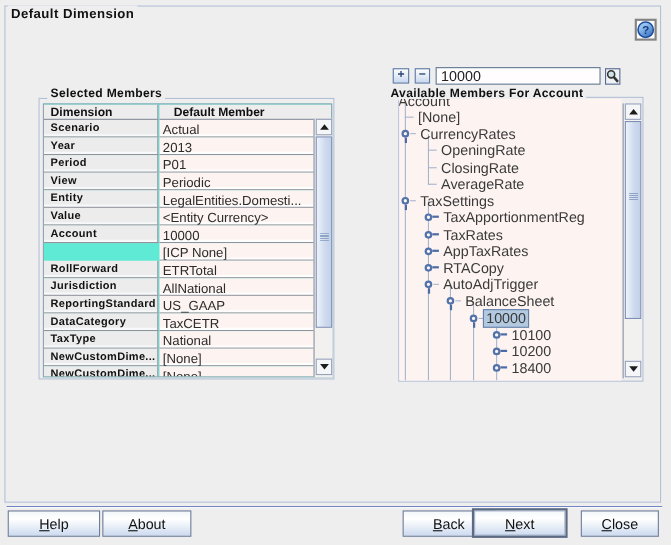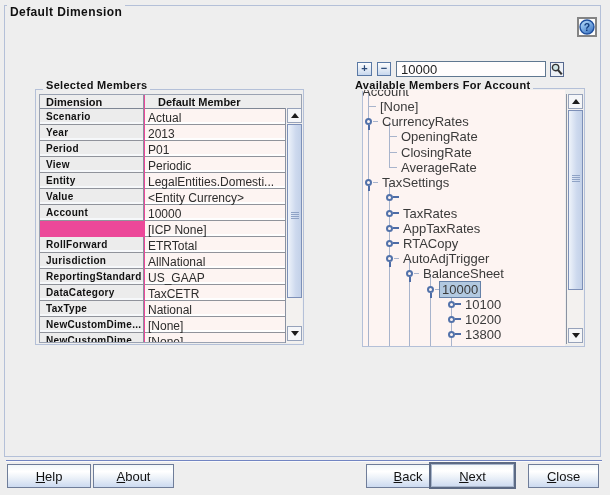--- a/index.html
+++ b/index.html
@@ -19,21 +19,21 @@
 
 .group { border:1px solid #b4c0d8; }
 .gtitle { position:absolute; font:bold 11px "Liberation Sans",sans-serif; color:#111;
           background:#eeeeee; padding:0 3px; letter-spacing:0.3px; white-space:nowrap; }
 #grp1 { left:35px; top:89px; width:269px; height:256px; }
 #grp1t { left:43px; top:79px; }
 #grp2 { left:362px; top:88px; width:223px; height:259px; }
 #grp2t { left:352px; top:79px; }
 
 
-#tbl { left:39px; top:94px; width:263px; height:249px; background:#ec4899; border:1px solid #9aa2b2; overflow:hidden; }
+#tbl { left:39px; top:94px; width:263px; height:249px; background:#5eead4; border:1px solid #9aa2b2; overflow:hidden; }
 .th { position:absolute; top:0; height:14px; background:#ededed; font:bold 11px "Liberation Sans",sans-serif;
       color:#111; padding:1px 0 0 6px; border-bottom:1px solid #7e8694; }
 #th1 { left:0; width:104px; border-right:1px solid #8a92a2; }
 #th2 { left:105px; width:156px; padding-left:13px; }
 .row { position:absolute; width:262px; height:16px; }
 .cL { position:absolute; left:0; top:0; width:104px; height:16px; background:#ececec;
       font:bold 10px "Liberation Sans",sans-serif; color:#111; padding:2px 0 0 6px; letter-spacing:0.3px;
       border-right:1px solid #888f9e; border-bottom:1px solid #90939b;
       box-shadow:inset 0 -2px 0 #f6f8fa; white-space:nowrap; overflow:hidden; }
 .cR { position:absolute; left:105px; top:0; width:150px; height:16px; background:#fdf4f2;
@@ -209,20 +209,21 @@
     <div class="tl" style="left: 26px; top: 62px; height: 1px; width: 8px;"></div>
     <div class="node" style="left: 38px; top: 55px;">ClosingRate</div>
     <div class="tl" style="left: 26px; top: 77px; height: 1px; width: 8px;"></div>
     <div class="node" style="left: 38px; top: 70px;">AverageRate</div>
     <div class="tl" style="left: 10px; top: 92px; height: 1px; width: 5px;"></div>
     <div class="knob" style="left: 2px; top: 89px;"></div>
     <div class="tl" style="background: rgb(77, 108, 166); left: 5px; top: 96px; width: 2px; height: 5px;"></div>
     <div class="node" style="left: 19px; top: 85px;">TaxSettings</div>
     <div class="knob" style="left: 23px; top: 104px;"></div>
     <div class="tl" style="background: rgb(77, 108, 166); left: 30px; top: 106px; width: 6px; height: 2px;"></div>
+    <div class="node" style="left: 40px; top: 100px;">TaxApportionmentReg</div>
     <div class="knob" style="left: 23px; top: 120px;"></div>
     <div class="tl" style="background: rgb(77, 108, 166); left: 30px; top: 122px; width: 6px; height: 2px;"></div>
     <div class="node" style="left: 40px; top: 116px;">TaxRates</div>
     <div class="knob" style="left: 23px; top: 135px;"></div>
     <div class="tl" style="background: rgb(77, 108, 166); left: 30px; top: 137px; width: 6px; height: 2px;"></div>
     <div class="node" style="left: 40px; top: 131px;">AppTaxRates</div>
     <div class="knob" style="left: 23px; top: 150px;"></div>
     <div class="tl" style="background: rgb(77, 108, 166); left: 30px; top: 152px; width: 6px; height: 2px;"></div>
     <div class="node" style="left: 40px; top: 146px;">RTACopy</div>
     <div class="tl" style="left: 31px; top: 168px; height: 1px; width: 5px;"></div>
@@ -238,21 +239,21 @@
     <div class="tl" style="background: rgb(77, 108, 166); left: 67px; top: 203px; width: 2px; height: 5px;"></div>
     <div class="node sel" style="left: 76px; top: 191px;">10000</div>
     <div class="knob" style="left: 85px; top: 211px;"></div>
     <div class="tl" style="background: rgb(77, 108, 166); left: 92px; top: 213px; width: 6px; height: 2px;"></div>
     <div class="node" style="left: 102px; top: 207px;">10100</div>
     <div class="knob" style="left: 85px; top: 226px;"></div>
     <div class="tl" style="background: rgb(77, 108, 166); left: 92px; top: 228px; width: 6px; height: 2px;"></div>
     <div class="node" style="left: 102px; top: 222px;">10200</div>
     <div class="knob" style="left: 85px; top: 241px;"></div>
     <div class="tl" style="background: rgb(77, 108, 166); left: 92px; top: 243px; width: 6px; height: 2px;"></div>
-    <div class="node" style="left: 102px; top: 237px;">13800</div>
+    <div class="node" style="left: 102px; top: 237px;">18400</div>
   </div>
 
 <div class="abs" id="sep"></div>
 <div class="abs" id="sep2"></div>
 <div class="btn" style="left:7px; width:84px;"><u>H</u>elp</div>
 <div class="btn" style="left:93px; width:81px;"><u>A</u>bout</div>
 <div class="btn" style="left:348px; width:84px;margin-left:18px;"><u>B</u>ack</div>
 <div class="btn" id="btnNext" style="left:429px; width:87px;"><u>N</u>ext</div>
 <div class="btn" style="left:528px; width:71px;"><u>C</u>lose</div>
 

